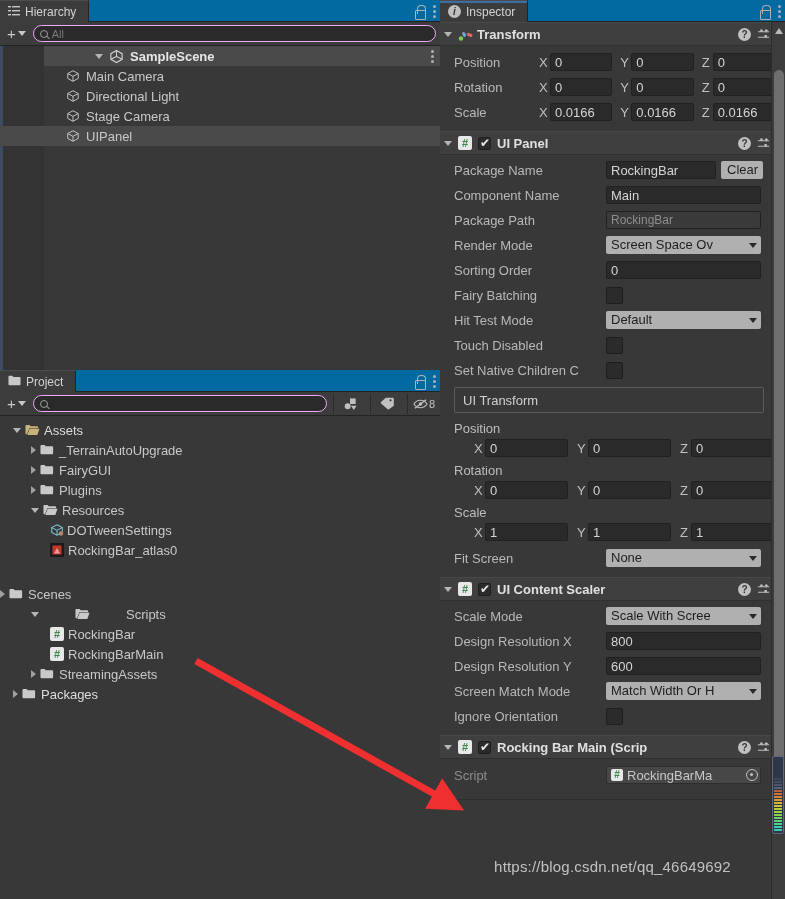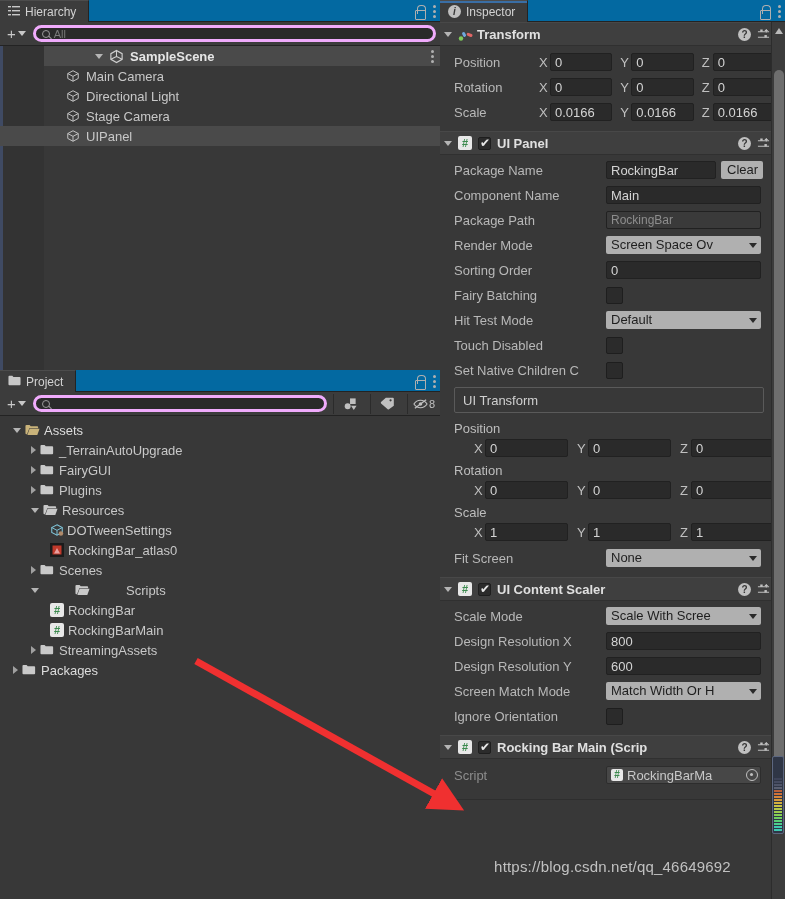--- a/index.html
+++ b/index.html
@@ -63,21 +63,21 @@
   }
   .plus-btn {
     display: flex; align-items: center; gap: 2px; padding: 0 3px;
     height: 18px; color: #c8c8c8; font-size: 15px;
   }
   .caret-down {
     width: 0; height: 0; border-left: 4px solid transparent;
     border-right: 4px solid transparent; border-top: 5px solid #c8c8c8;
   }
   .search-field {
-    flex: 1; height: 17px; background: #2a2a2a; border: 3px solid #f0abfc;
+    flex: 1; height: 17px; background: #2a2a2a; border: 1px solid #f0abfc;
     border-radius: 9px; display: flex; align-items: center; padding: 0 6px; gap: 4px;
     color: #7a7a7a; font-size: 11px; overflow: hidden;
   }
   .magnifier {
     width: 8px; height: 8px; border: 1.3px solid #9a9a9a; border-radius: 50%;
     position: relative; flex: 0 0 auto;
   }
   .magnifier::after {
     content:""; position:absolute; right:-3px; bottom:-2px;
     width: 4px; height: 1.3px; background: #9a9a9a; transform: rotate(45deg);
@@ -470,21 +470,21 @@
           <svg width="14" height="14" viewBox="0 0 14 14">
               <rect width="14" height="14" fill="#1b1b1b"></rect>
               <rect x="2.5" y="2.5" width="9" height="9" fill="#c0392b"></rect>
               <path d="M4 10.5 7 5l3 5.5z" fill="#e8a0a0"></path>
             </svg>
         </span>
         <span>RockingBar_atlas0</span>
       </div>
 
 
-      <div class="p-row" style="padding-left:31px;">
+      <div class="p-row" style="margin-top:24px;">
         <span class="tri-right"></span>
         <span class="folder-ico">
           <svg width="15" height="12" viewBox="0 0 16 12">
               <path d="M0.5 1.6A1 1 0 0 1 1.5.6h3.4l1.2 1.4H13a1 1 0 0 1 1 1v6.4a1 1 0 0 1-1 1H1.5a1 1 0 0 1-1-1z" fill="#c9c9c9"></path>
             </svg>
         </span>
         <span>Scenes</span>
       </div>
 
       <div class="p-row" style="padding-left:31px;gap:36px;">

